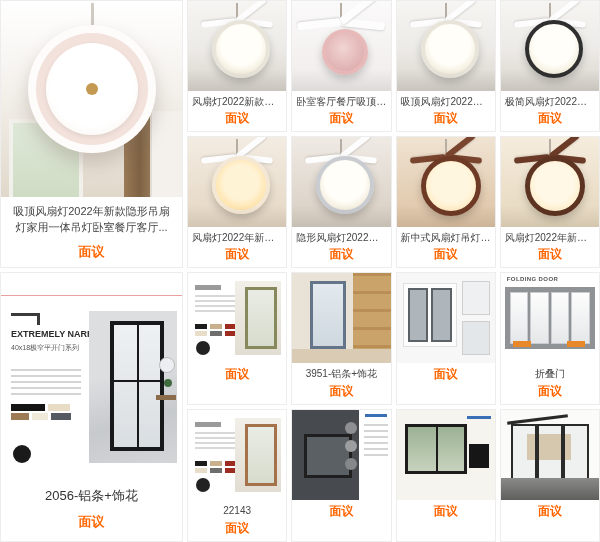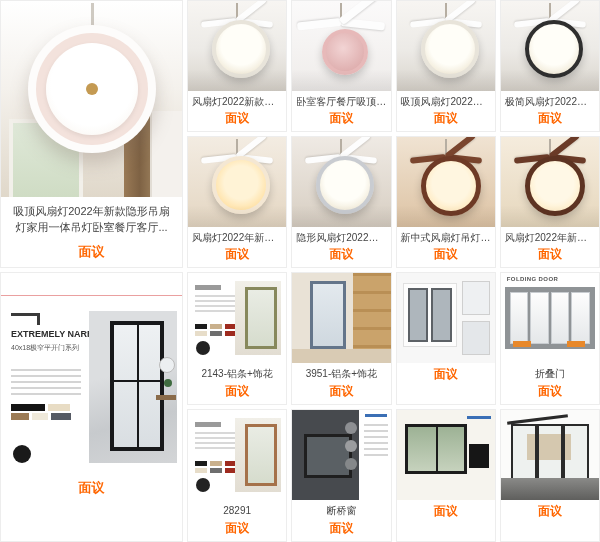--- a/index.html
+++ b/index.html
@@ -272,41 +272,41 @@
         <div class="pwall">
           <div class="pdoor">
             <i class="mv"></i>
             <i class="mh"></i>
           </div>
           <i class="pmirror"></i>
           <i class="pplant"></i>
           <i class="pshelf"></i>
         </div>
       </div>
+      <div class="dtitle">2056-铝条+饰花</div>
       <div class="price price-lg">面议</div>
     </article>
 
     <div class="grid">
 
       <article class="card">
         <div class="img small-img cat d1">
           <div class="cl">
               <i class="hd"></i>
               <i></i>
               <i></i>
               <i></i>
               <i></i>
             </div>
           <div class="sw"><i class="c-k"></i><i class="c-t"></i><i class="c-r"></i><i class="c-w"></i><i class="c-g"></i><i class="c-r"></i></div>
           <i class="circ"></i>
           <div class="droom">
               <i class="door"></i>
             </div>
         </div>
-        <div class="title">2143-铝条+饰花</div>
         <div class="price">面议</div>
       </article>
 
       <article class="card">
         <div class="img small-img d2">
           <i class="shelves"></i>
           <i class="door2"></i>
           <i class="floor"></i>
         </div>
         <div class="title">3951-铝条+饰花</div>
@@ -349,39 +349,38 @@
               <i></i>
               <i></i>
               <i></i>
             </div>
           <div class="sw"><i class="c-k"></i><i class="c-t"></i><i class="c-r"></i><i class="c-w"></i><i class="c-g"></i><i class="c-r"></i></div>
           <i class="circ"></i>
           <div class="droom">
               <i class="door"></i>
             </div>
         </div>
-        <div class="title">28291</div>
+        <div class="title">22143</div>
         <div class="price">面议</div>
       </article>
 
       <article class="card">
         <div class="img small-img d6">
           <i class="bl"></i>
           <div class="rl">
               <i></i>
               <i></i>
               <i></i>
               <i></i>
               <i></i>
               <i></i>
             </div>
           <i class="wino"></i>
           <i class="cir"></i>
         </div>
-        <div class="title">断桥窗</div>
         <div class="price">面议</div>
       </article>
 
       <article class="card">
         <div class="img small-img d7">
           <i class="hl"></i>
           <div class="wins">
               <i></i>
             </div>
           <i class="sw2"></i>

